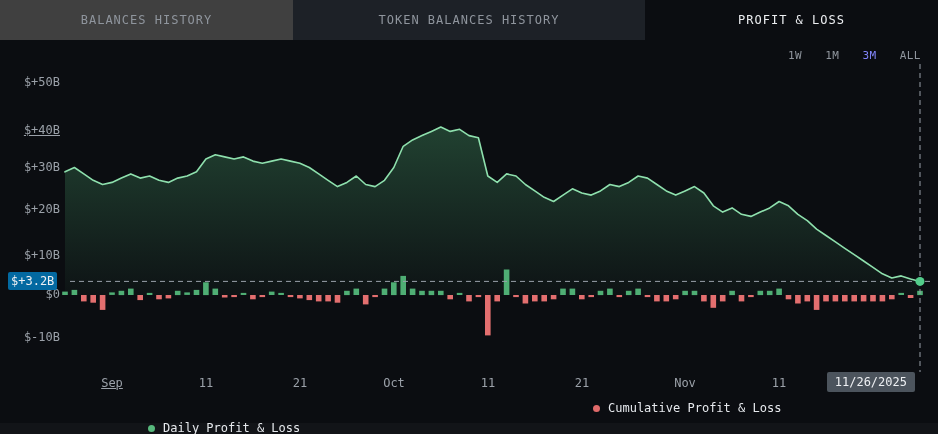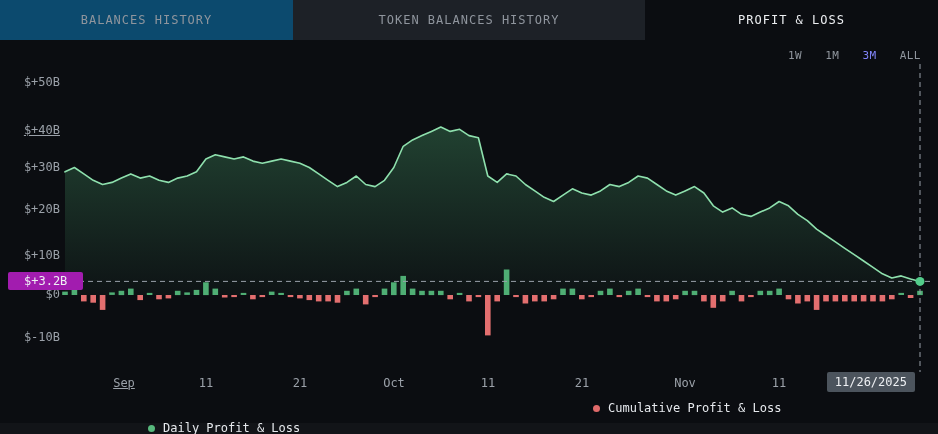--- a/index.html
+++ b/index.html
@@ -2,38 +2,38 @@
 <html><head>
 <meta charset="utf-8">
 <style>
   html,body{margin:0;padding:0;background:#0b0d11;}
   body{width:938px;height:434px;overflow:hidden;font-family:"DejaVu Sans Mono","Liberation Mono",monospace;}
   .app{position:relative;width:938px;height:434px;background:#0b0d11;}
 
   
   .tabbar{display:flex;height:40px;width:100%;}
   .tab{display:flex;align-items:center;justify-content:center;font-size:12px;letter-spacing:1px;color:#8f959d;cursor:pointer;user-select:none;}
-  .tab-1{width:293px;background:#0c4a6e;}
+  .tab-1{width:293px;background:#404040;}
   .tab-2{width:352px;background:#1d2127;}
   .tab-3{flex:1;background:#0b0d11;color:#eceef1;}
 
   
   #chart-svg{position:absolute;left:0;top:0;width:938px;height:434px;z-index:1;}
 
   
   #y-axis .ytick{position:absolute;left:6px;width:54px;text-align:right;font-size:12px;color:#9ba1a9;z-index:2;}
   #x-axis .xtick{position:absolute;top:376px;width:48px;text-align:center;font-size:12px;color:#9ba1a9;z-index:2;}
 
   
   .range{position:absolute;top:49px;right:17px;display:flex;gap:23px;z-index:3;}
   .range-option{font-size:11px;color:#8f959d;cursor:pointer;letter-spacing:.5px;}
   .range-option.selected{color:#8184f8;}
 
   
-  .current-badge{position:absolute;left:8px;top:272px;background:#a21caf;color:#eef0f3;font-size:12px;padding:2px 16px;border-radius:2px;z-index:3;}
+  .current-badge{position:absolute;left:8px;top:272px;background:#0369a1;color:#eef0f3;font-size:12px;padding:2px 3px;border-radius:2px;z-index:3;}
   .date-badge{position:absolute;right:23px;top:372px;background:#4c545d;color:#eef0f3;font-size:12px;padding:3px 8px;border-radius:2px;z-index:3;}
 
   
   .legend-item{position:absolute;top:401px;display:flex;align-items:center;gap:8px;z-index:3;cursor:pointer;}
   .legend-item-1{left:148px;margin-top:20px;}
   .legend-item-2{left:593px;}
   .legend-dot{width:7px;height:7px;border-radius:50%;display:inline-block;}
   .legend-label{font-size:12px;color:#e6e9ed;}
 
   .bottom-strip{position:absolute;left:0;bottom:0;width:100%;height:11px;background:#121418;z-index:0;}
@@ -160,21 +160,21 @@
   <div id="y-axis">
       <span class="ytick" style="top: 74.5px;">$+50B</span>
       <span class="ytick" style="top: 123px; text-decoration: underline;">$+40B</span>
       <span class="ytick" style="top: 159.5px;">$+30B</span>
       <span class="ytick" style="top: 202px;">$+20B</span>
       <span class="ytick" style="top: 248px;">$+10B</span>
       <span class="ytick" style="top: 287px;">$0</span>
       <span class="ytick" style="top: 329.5px;">$-10B</span>
     </div>
   <div id="x-axis">
-      <span class="xtick" style="left: 100px; text-decoration: underline;">Sep</span>
+      <span class="xtick" style="left: 88px; text-decoration: underline;">Sep</span>
       <span class="xtick" style="left: 182px;">11</span>
       <span class="xtick" style="left: 276px;">21</span>
       <span class="xtick" style="left: 370px;">Oct</span>
       <span class="xtick" style="left: 464px;">11</span>
       <span class="xtick" style="left: 558px;">21</span>
       <span class="xtick" style="left: 661px;">Nov</span>
       <span class="xtick" style="left: 755px;">11</span>
     </div>
 
   <div class="range">

